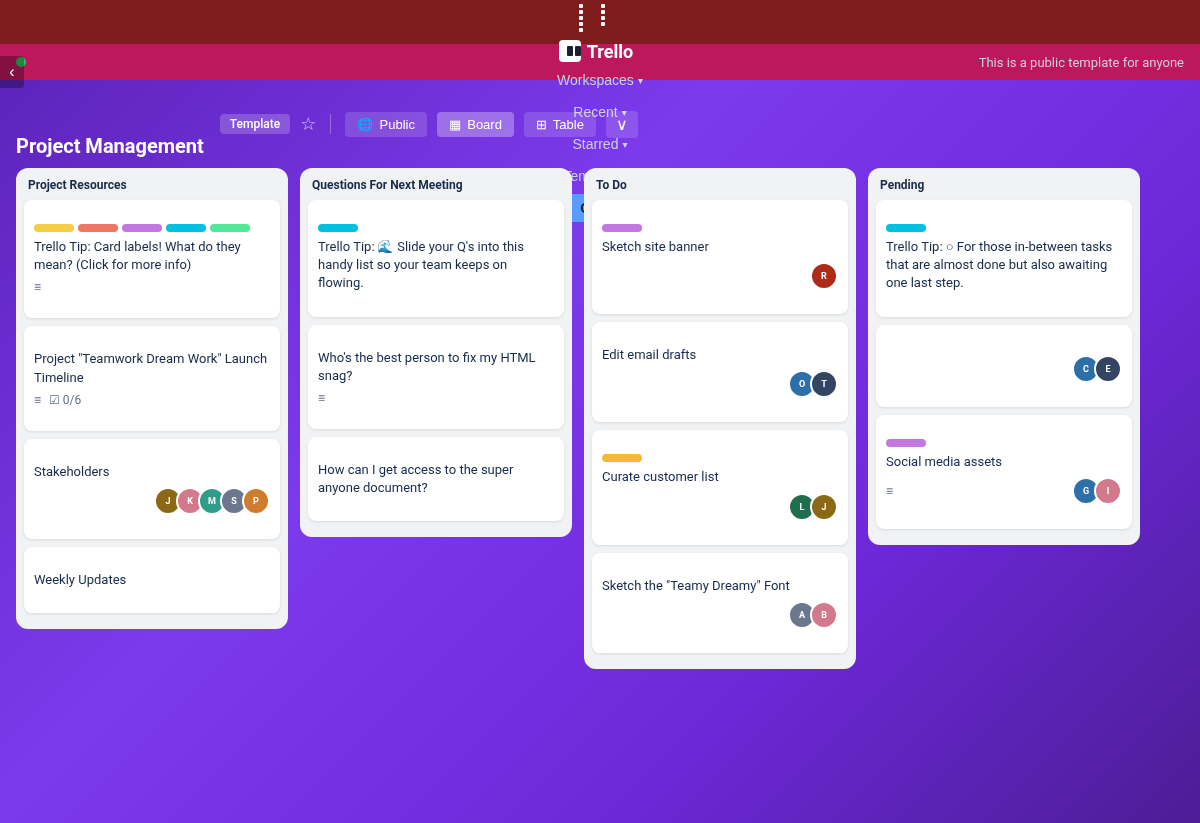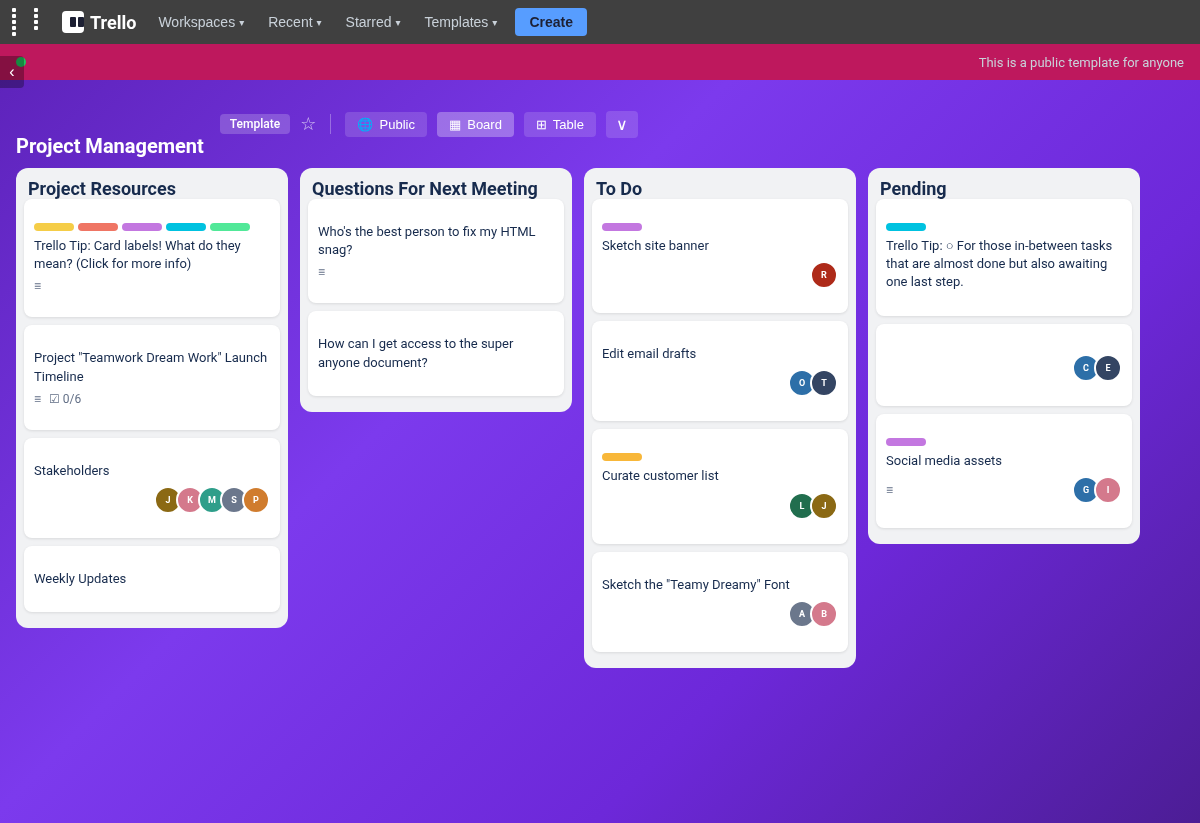--- a/index.html
+++ b/index.html
@@ -1,19 +1,19 @@
 <!DOCTYPE html>
 <html><head>
   <meta charset="utf-8">
   <style>
     * { box-sizing: border-box; margin: 0; padding: 0; }
     body { font-family: -apple-system, BlinkMacSystemFont, 'Segoe UI', Roboto, sans-serif; background: linear-gradient(135deg, #5b21b6 0%, #7c3aed 40%, #6d28d9 70%, #4c1d95 100%); min-height: 823px; overflow: hidden; }
 
     
-    .topnav { background: #404040; height: 44px; display: flex; align-items: center; padding: 0 8px; gap: 4px; }
+    .topnav { background: #7f1d1d; height: 44px; display: flex; align-items: center; padding: 0 8px; gap: 4px; flex-direction: column; }
     .topnav-grid { display: grid; grid-template-columns: 20px 20px; gap: 2px; cursor: pointer; padding: 4px; }
     .topnav-grid span { width: 4px; height: 4px; background: #fff; display: block; border-radius: 1px; }
     .trello-logo { display: flex; align-items: center; gap: 6px; color: #fff; font-weight: 700; font-size: 18px; margin-right: 8px; }
     .trello-logo .logo-square { width: 22px; height: 22px; background: #fff; border-radius: 4px; display: flex; align-items: center; justify-content: center; }
     .trello-logo .logo-square::before { content: ''; display: block; width: 6px; height: 10px; border-radius: 1px; background: #1d2033; box-shadow: 8px 0 0 0 #1d2033; }
     .nav-btn { background: none; border: none; color: #c9d1d9; font-size: 14px; padding: 6px 10px; cursor: pointer; border-radius: 4px; display: flex; align-items: center; gap: 4px; white-space: nowrap; }
     .nav-btn .chevron { font-size: 10px; }
     .create-btn { background: #579dff; color: #1d2033; font-weight: 600; border: none; padding: 6px 14px; border-radius: 4px; cursor: pointer; font-size: 14px; margin-left: 4px; }
     .spacer { flex: 1; }
 
@@ -29,21 +29,21 @@
     .header-divider { width: 1px; height: 20px; background: rgba(255,255,255,0.3); margin: 0 4px; }
     .view-btn { background: rgba(255,255,255,0.15); border: none; color: #fff; font-size: 13px; padding: 5px 12px; border-radius: 4px; cursor: pointer; display: flex; align-items: center; gap: 6px; font-weight: 500; }
     .view-btn.active { background: rgba(255,255,255,0.3); }
     .more-btn { background: rgba(255,255,255,0.15); border: none; color: #fff; font-size: 16px; padding: 4px 10px; border-radius: 4px; cursor: pointer; }
 
     
     .board-content { display: flex; gap: 12px; padding: 0 16px 16px; overflow-x: auto; align-items: flex-start; }
 
     
     .list { background: #f1f2f4; border-radius: 12px; width: 272px; min-width: 272px; max-height: 680px; overflow-y: auto; }
-    .list-header { padding: 10px 12px 0; font-size: 18px; font-weight: 700; color: #172b4d; }
+    .list-header { padding: 10px 12px 8px; font-size: 12px; font-weight: 700; color: #172b4d; }
 
     
     .card { background: #fff; border-radius: 8px; margin: 0 8px 8px; padding: 24px 10px; box-shadow: 0 1px 3px rgba(0,0,0,0.1); cursor: pointer; }
     .card-labels { display: flex; gap: 4px; margin-bottom: 6px; flex-wrap: wrap; }
     .label { height: 8px; border-radius: 4px; }
     .card-text { font-size: 13px; color: #172b4d; line-height: 1.4; }
     .card-meta { display: flex; align-items: center; gap: 8px; margin-top: 6px; }
     .card-meta-icon { color: #626f86; font-size: 12px; display: flex; align-items: center; gap: 3px; }
     .card-avatars { display: flex; margin-left: auto; }
     .av-face { width: 28px; height: 28px; border-radius: 50%; border: 2px solid #fff; margin-left: -6px; background: linear-gradient(135deg, #8B6914, #c9902d); display: flex; align-items: center; justify-content: center; font-size: 9px; color: #fff; font-weight: 700; flex-shrink: 0; }
@@ -161,20 +161,26 @@
         </div>
       </div>
       <div class="card">
         <div class="card-text">Weekly Updates</div>
       </div>
       <div class="list-bottom-pad"></div>
     </div>
     <div class="list">
       <div class="list-header">Questions For Next Meeting</div>
       <div class="card">
+        <div class="card-labels">
+          <div class="label" style="background: rgb(0, 194, 224); width: 40px;"></div>
+        </div>
+        <div class="card-text">Trello Tip: 🌊 Slide your Q's into this handy list so your team keeps on flowing.</div>
+      </div>
+      <div class="card">
         <div class="card-text">Who's the best person to fix my HTML snag?</div>
         <div class="card-meta">
           <span class="card-meta-icon">≡</span>
         </div>
       </div>
       <div class="card">
         <div class="card-text">How can I get access to the super anyone document?</div>
       </div>
       <div class="list-bottom-pad"></div>
     </div>

